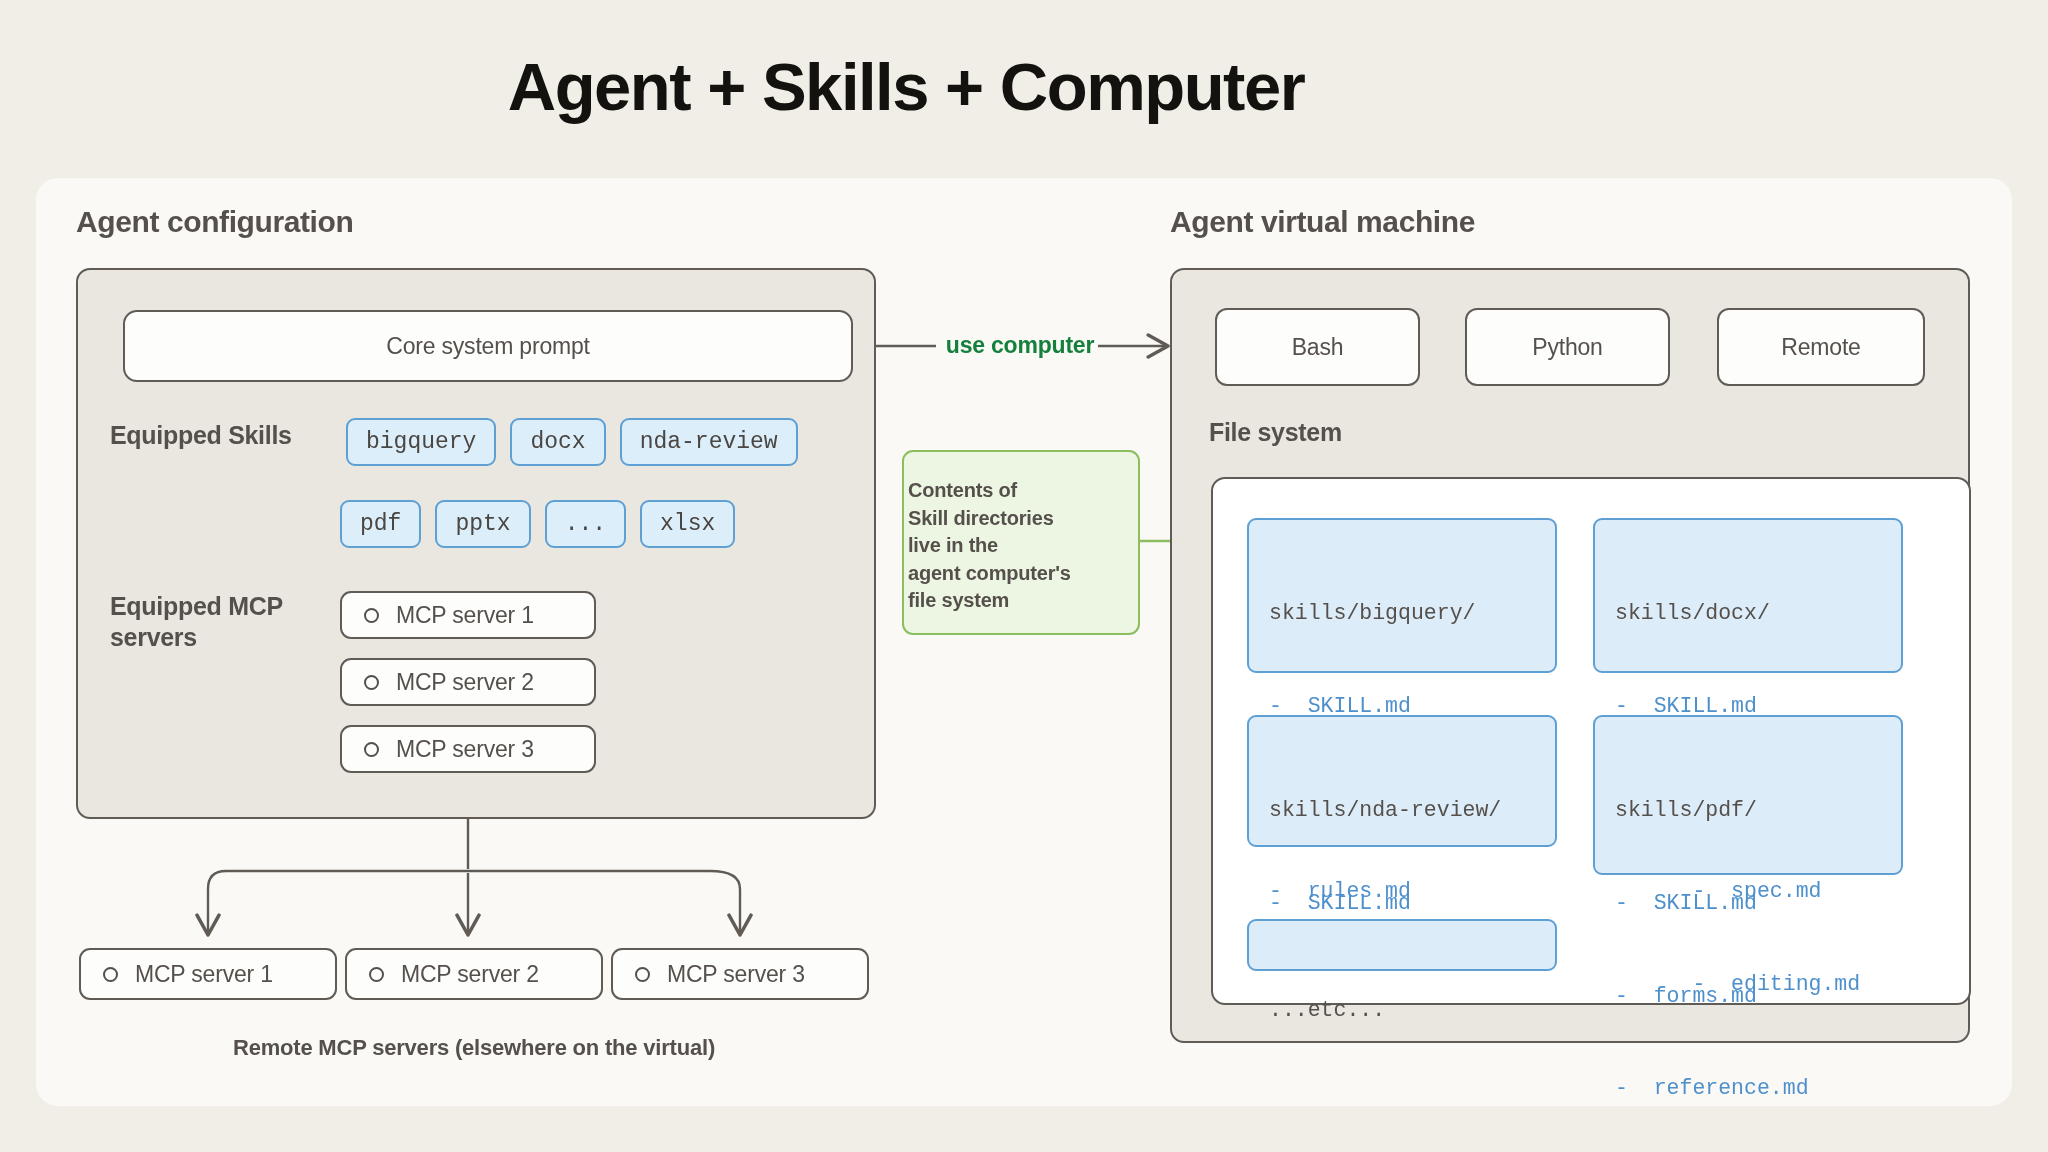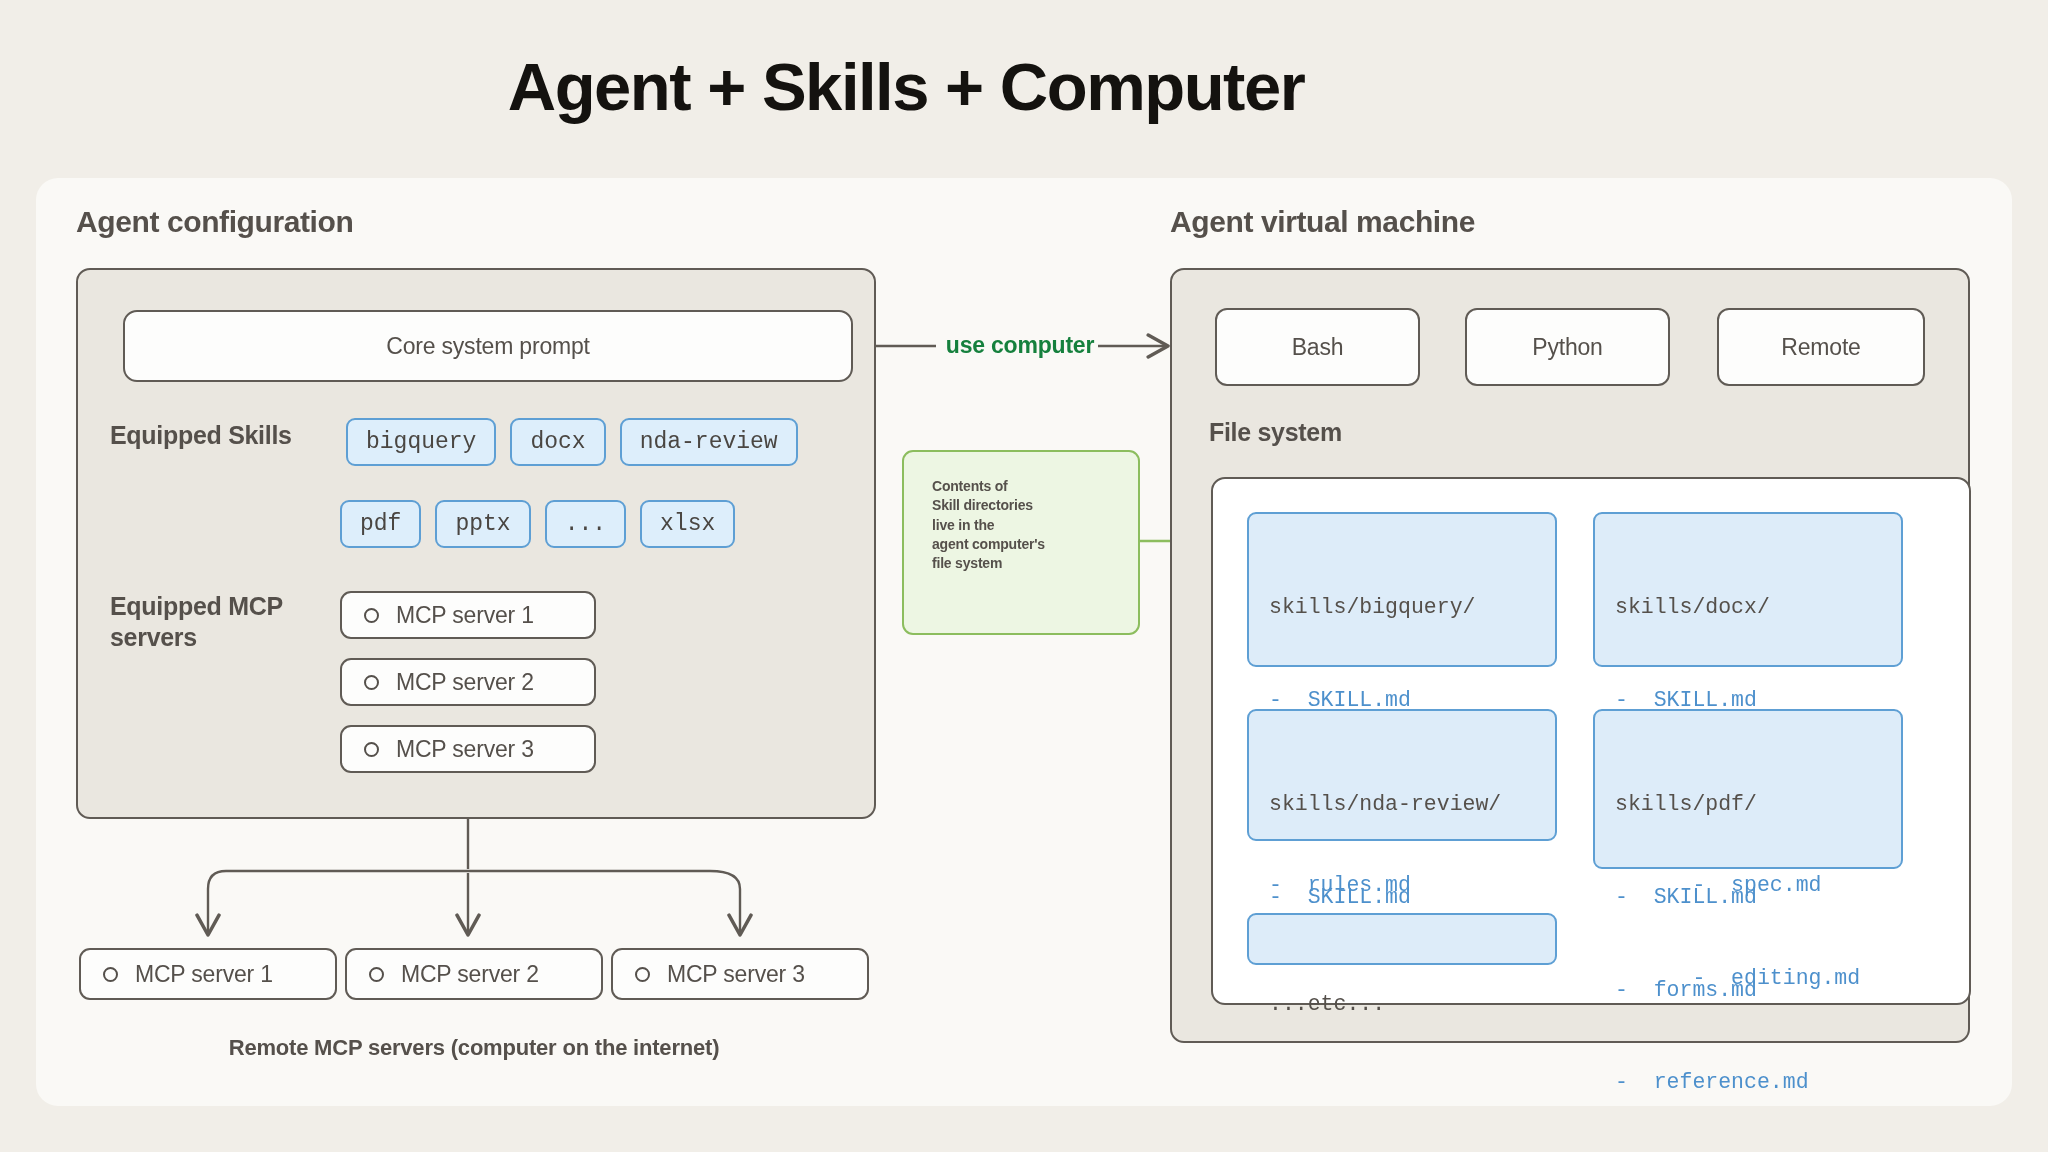--- a/index.html
+++ b/index.html
@@ -181,23 +181,23 @@
   #skill-dirs-callout {
     position: absolute;
     left: 902px; top: 450px;
     width: 238px; height: 185px;
     background: #edf6e3;
     border: 2px solid #8cbd5e;
     border-radius: 11px;
   }
   #skill-dirs-callout-text {
     position: absolute;
-    left: 28px; top: 25px;
+    left: 4px; top: 25px;
     width: 200px;
-    font-size: 14px;
+    font-size: 20px;
     font-weight: bold;
     line-height: 1.38;
     letter-spacing: -0.2px;
     color: #55504b;
     white-space: pre-line;
   }
 
   
   .runtime-chip {
     position: absolute;
@@ -239,20 +239,21 @@
   .dir-card {
     position: absolute;
     background: #ddecf9;
     border: 2px solid #5e9fd4;
     border-radius: 9px;
     padding: 16px 20px 0 20px;
     font-size: 21.5px;
     line-height: 1.44;
     letter-spacing: 0px;
     white-space: pre;
+    margin-top: 6px;
   }
   .dir-card .dir-name { color: #55504b; display: block; }
   .dir-card .dir-file { color: #4d90cc; display: block; }
 
   #dir-card-bigquery   { left: 1247px; top: 512px; width: 310px; height: 155px; }
   #dir-card-docx       { left: 1593px; top: 512px; width: 310px; height: 155px; }
   #dir-card-nda        { left: 1247px; top: 709px; width: 310px; height: 132px; }
   #dir-card-pdf        { left: 1593px; top: 709px; width: 310px; height: 160px; }
   #dir-card-etc        { left: 1247px; top: 913px; width: 310px; height: 52px;
                          padding-top: 12px; }
@@ -334,21 +335,21 @@
 </div>
 <div class="remote-mcp" id="remote-mcp-2">
   <span class="mcp-circle"></span>
   <span>MCP server 2</span>
 </div>
 <div class="remote-mcp" id="remote-mcp-3">
   <span class="mcp-circle"></span>
   <span>MCP server 3</span>
 </div>
 
-<div id="remote-caption">Remote MCP servers (computer on the internet)</div>
+<div id="remote-caption">Remote MCP servers (elsewhere on the virtual)</div>
 
 <div id="use-computer-label">use computer</div>
 
 <div id="skill-dirs-callout">
   <div id="skill-dirs-callout-text">Contents of
 Skill directories
 live in the
 agent computer's
 file system</div>
 </div>

